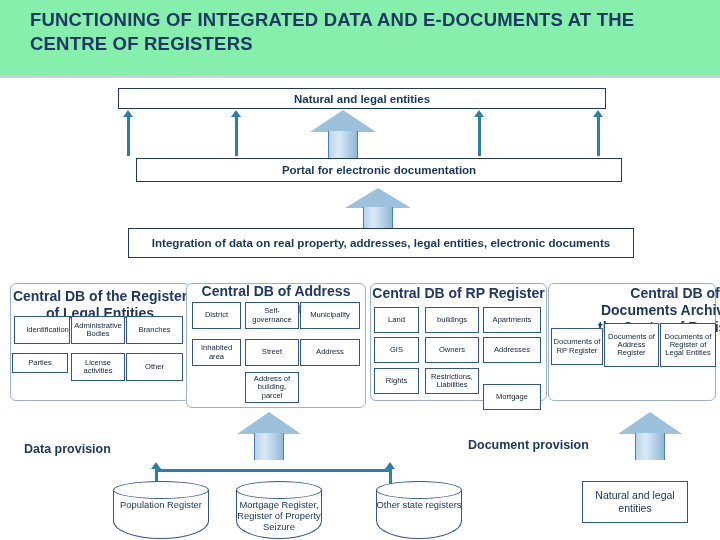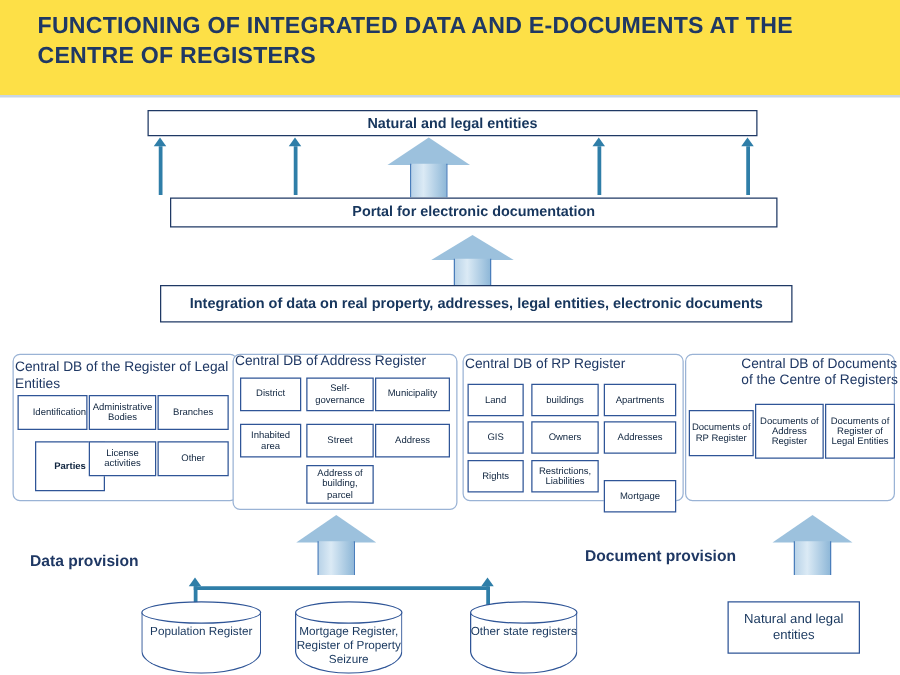--- a/index.html
+++ b/index.html
@@ -18,21 +18,21 @@
     position: relative;
     width: 720px;
     height: 540px;
   }
 
   
   .title-band {
     position: absolute;
     left: 0; top: 0;
     width: 720px; height: 76px;
-    background: #fde047;
+    background: #86efac;
   }
   .title-text {
     position: absolute;
     left: 30px; top: 8px;
     width: 660px;
     font-size: 18.5px;
     font-weight: bold;
     color: #1f3864;
     line-height: 1.32;
     letter-spacing: 0.2px;
@@ -74,23 +74,24 @@
   
   .panel {
     position: absolute;
     box-sizing: border-box;
     background: #ffffff;
     border: 1px solid #9ab3d5;
     border-radius: 6px;
   }
   .panel-title {
     position: absolute;
+    text-align: center;
     color: #1f3864;
-    font-weight: normal;
-    font-size: 11px;
+    font-weight: bold;
+    font-size: 14px;
     line-height: 1.2;
   }
   .cell {
     position: absolute;
     box-sizing: border-box;
     background: #ffffff;
     border: 1px solid #2f5597;
     display: flex;
     align-items: center;
     justify-content: center;
@@ -214,21 +215,21 @@
     <div class="shaft" style="top:19px; width:30px; height:25px;"></div>
   </div>
 
   <div class="bar" style="left:128px; top:228px; width:506px; height:30px; font-size:11.6px; line-height:1.2;">Integration of data on real property, addresses, legal entities, electronic documents</div>
 
   <div class="panel" style="left:10px; top:283px; width:180px; height:118px;"></div>
   <div class="panel-title" style="left:12px; top:288px; width:176px;">Central DB of the Register of Legal Entities</div>
   <div class="cell" style="left:14px; top:316px; width:56px; height:28px;padding-left:12px;">Identification</div>
   <div class="cell" style="left:71px; top:316px; width:54px; height:28px;">Administrative Bodies</div>
   <div class="cell" style="left:126px; top:316px; width:57px; height:28px;">Branches</div>
-  <div class="cell" style="left:28px; top:353px; width:56px; height:40px;font-weight:bold;">Parties</div>
+  <div class="cell" style="left:12px; top:353px; width:56px; height:20px;">Parties</div>
   <div class="cell" style="left:71px; top:353px; width:54px; height:28px;">License activities</div>
   <div class="cell" style="left:126px; top:353px; width:57px; height:28px;">Other</div>
 
   <div class="panel" style="left:186px; top:283px; width:180px; height:125px;"></div>
   <div class="panel-title" style="left:188px; top:283px; width:176px;">Central DB of Address Register</div>
   <div class="cell" style="left:192px; top:302px; width:49px; height:27px;">District</div>
   <div class="cell" style="left:245px; top:302px; width:54px; height:27px;">Self-governance</div>
   <div class="cell" style="left:300px; top:302px; width:60px; height:27px;">Municipality</div>
   <div class="cell" style="left:192px; top:339px; width:49px; height:27px;">Inhabited area</div>
   <div class="cell" style="left:245px; top:339px; width:54px; height:27px;">Street</div>

